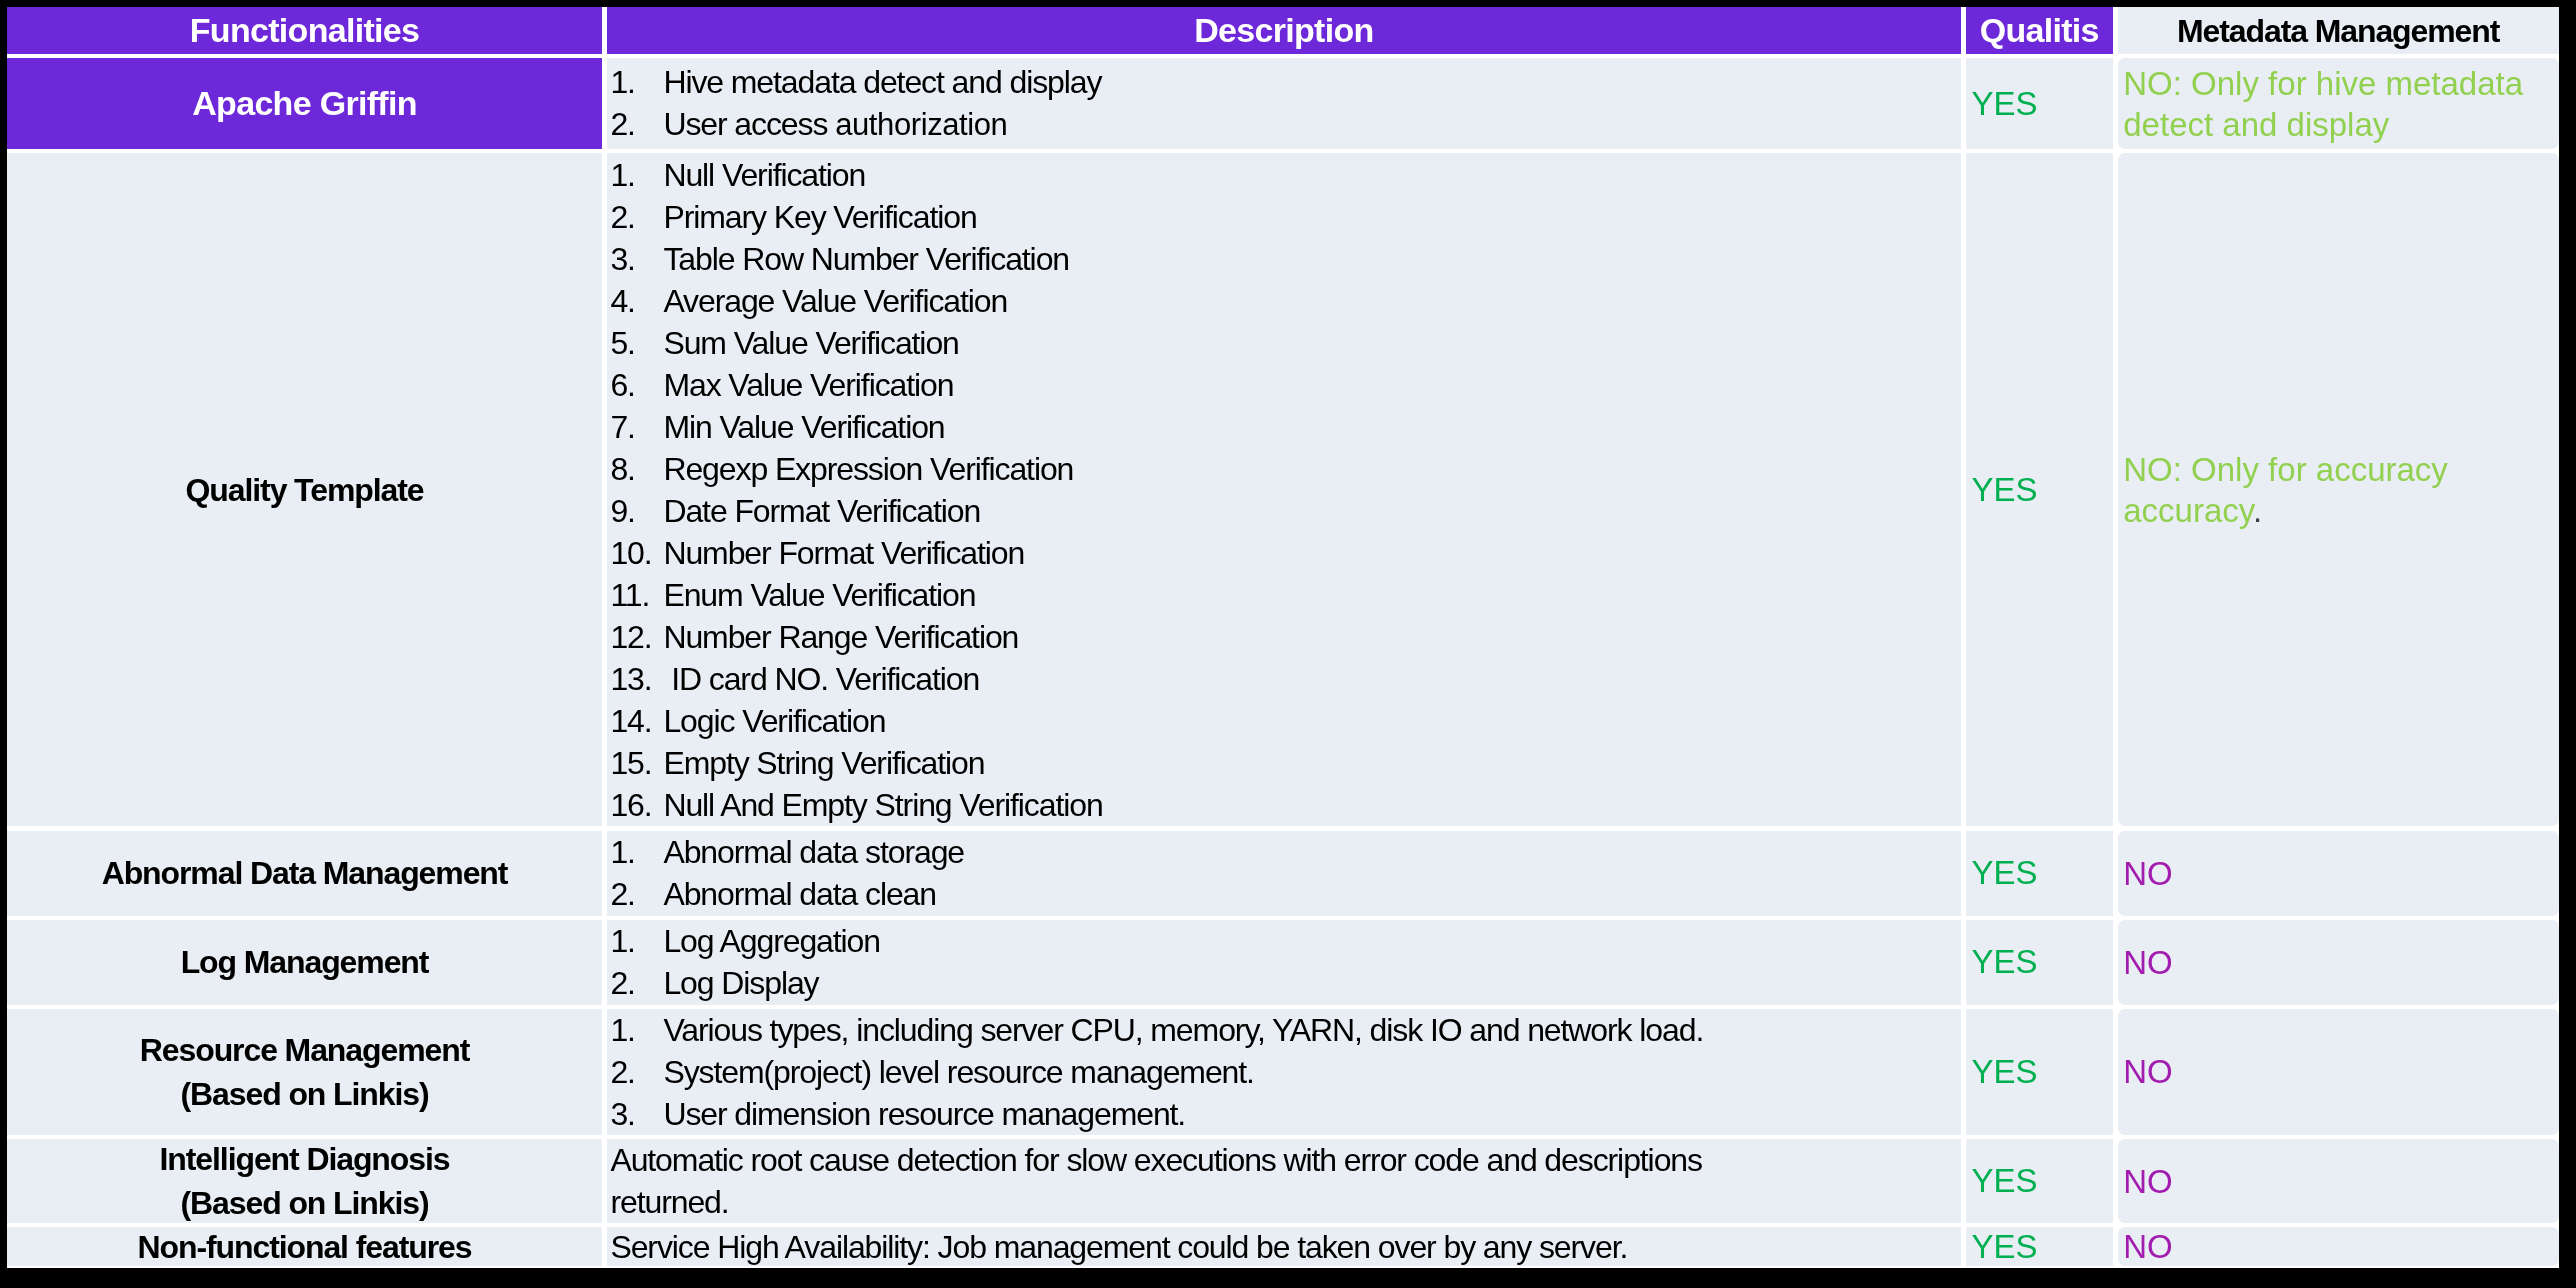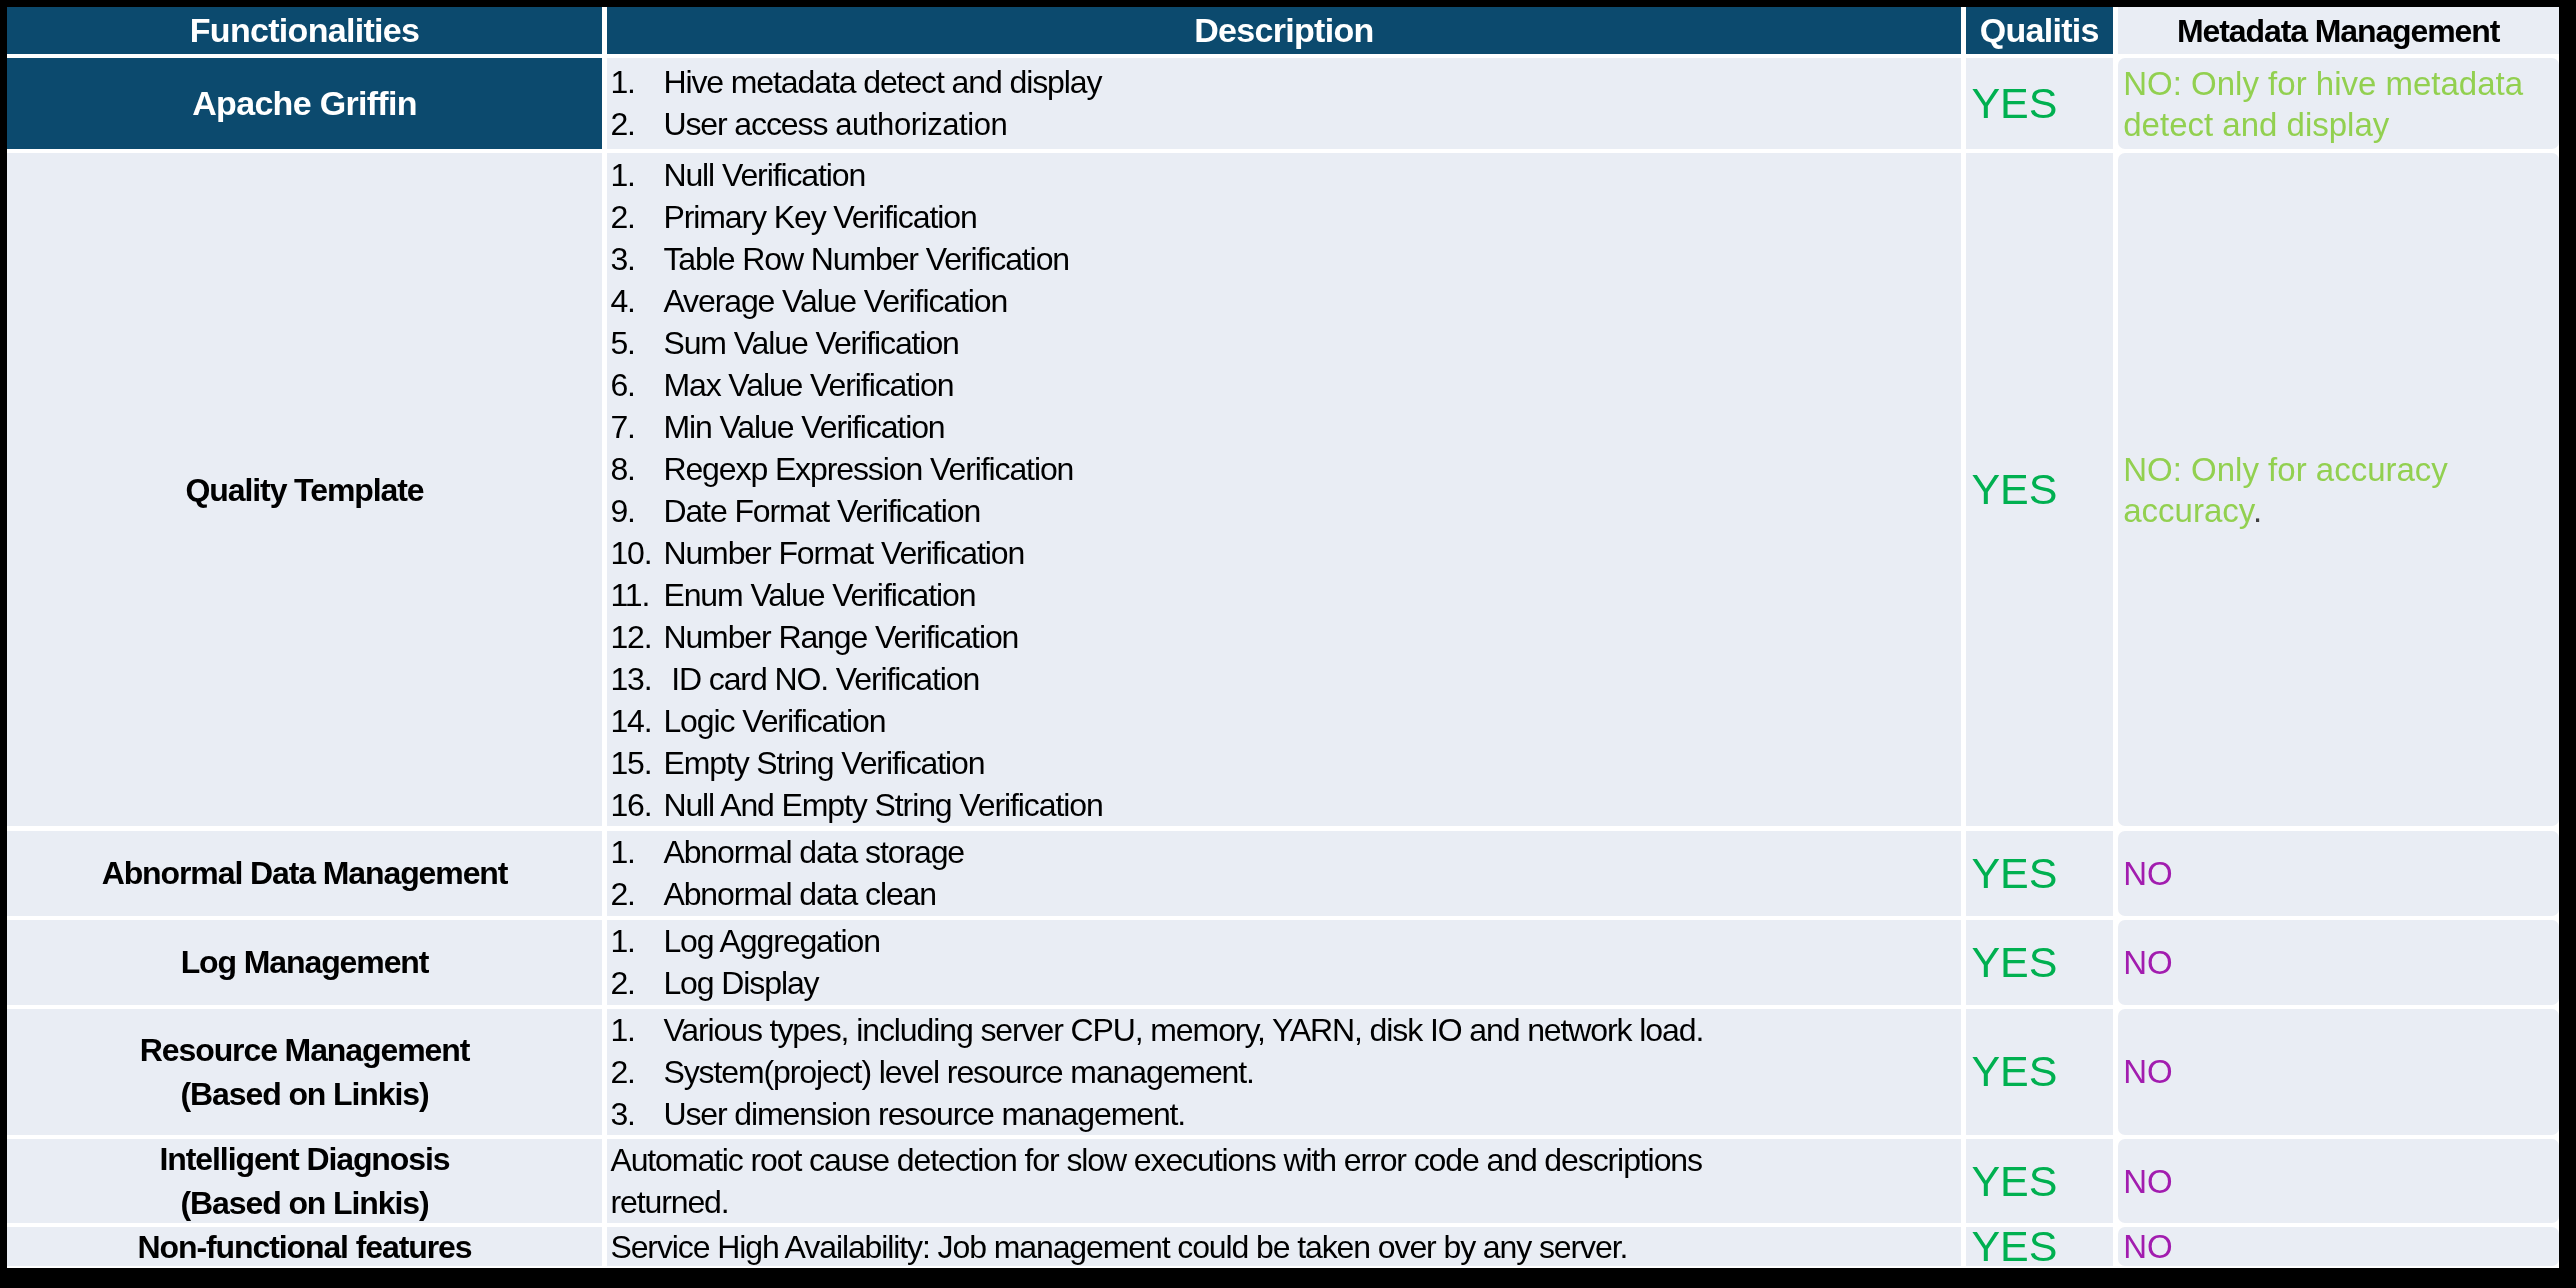--- a/index.html
+++ b/index.html
@@ -8,40 +8,40 @@
   #grid{
     position:absolute;left:7px;top:7px;width:2552px;height:1261px;
     display:grid;
     grid-template-columns:595px 1354px 147px 441px;
     grid-template-rows:47px 91px 673px 85px 85px 126px 84px 39px;
     column-gap:4.9px;row-gap:4.2px;
     background:#ffffff;
   }
   .cell{background:#E9EDF4;overflow:hidden;}
   .th{
-    background:#0c4a6e;color:#fff;font-weight:bold;font-size:34px;letter-spacing:-0.7px;
+    background:#6d28d9;color:#fff;font-weight:bold;font-size:34px;letter-spacing:-0.7px;
     display:flex;align-items:center;justify-content:center;white-space:nowrap;
   }
   .fcol{
     display:flex;flex-direction:column;justify-content:center;align-items:center;
     text-align:center;font-weight:bold;font-size:32px;line-height:44px;
     letter-spacing:-1.1px;color:#000;
   }
   .dcol{
     display:flex;flex-direction:column;justify-content:center;
     font-size:32px;line-height:42px;letter-spacing:-1.1px;color:#000;
     padding-left:3.5px;
   }
   .li{display:flex;}
   .num{flex:0 0 53px;}
   .txt{flex:1;white-space:nowrap;}
   .tline{white-space:nowrap;}
   .big{font-size:31px;letter-spacing:-0.4px;}
   .qcol{
-    display:flex;align-items:center;font-size:43px;color:#00B050;padding-left:5.6px;
+    display:flex;align-items:center;font-size:33px;color:#00B050;padding-left:5.6px;
   }
   .gcol{
     display:flex;flex-direction:column;justify-content:center;
     font-size:33px;line-height:41px;padding-left:5.6px;padding-right:4.2px;border-radius:7px;
   }
   .gcol.lightgreen{color:#92D050;}
   .gcol.red{color:#a21caf;}
   .seg.dark{color:#404040;}
 </style>
 </head>

